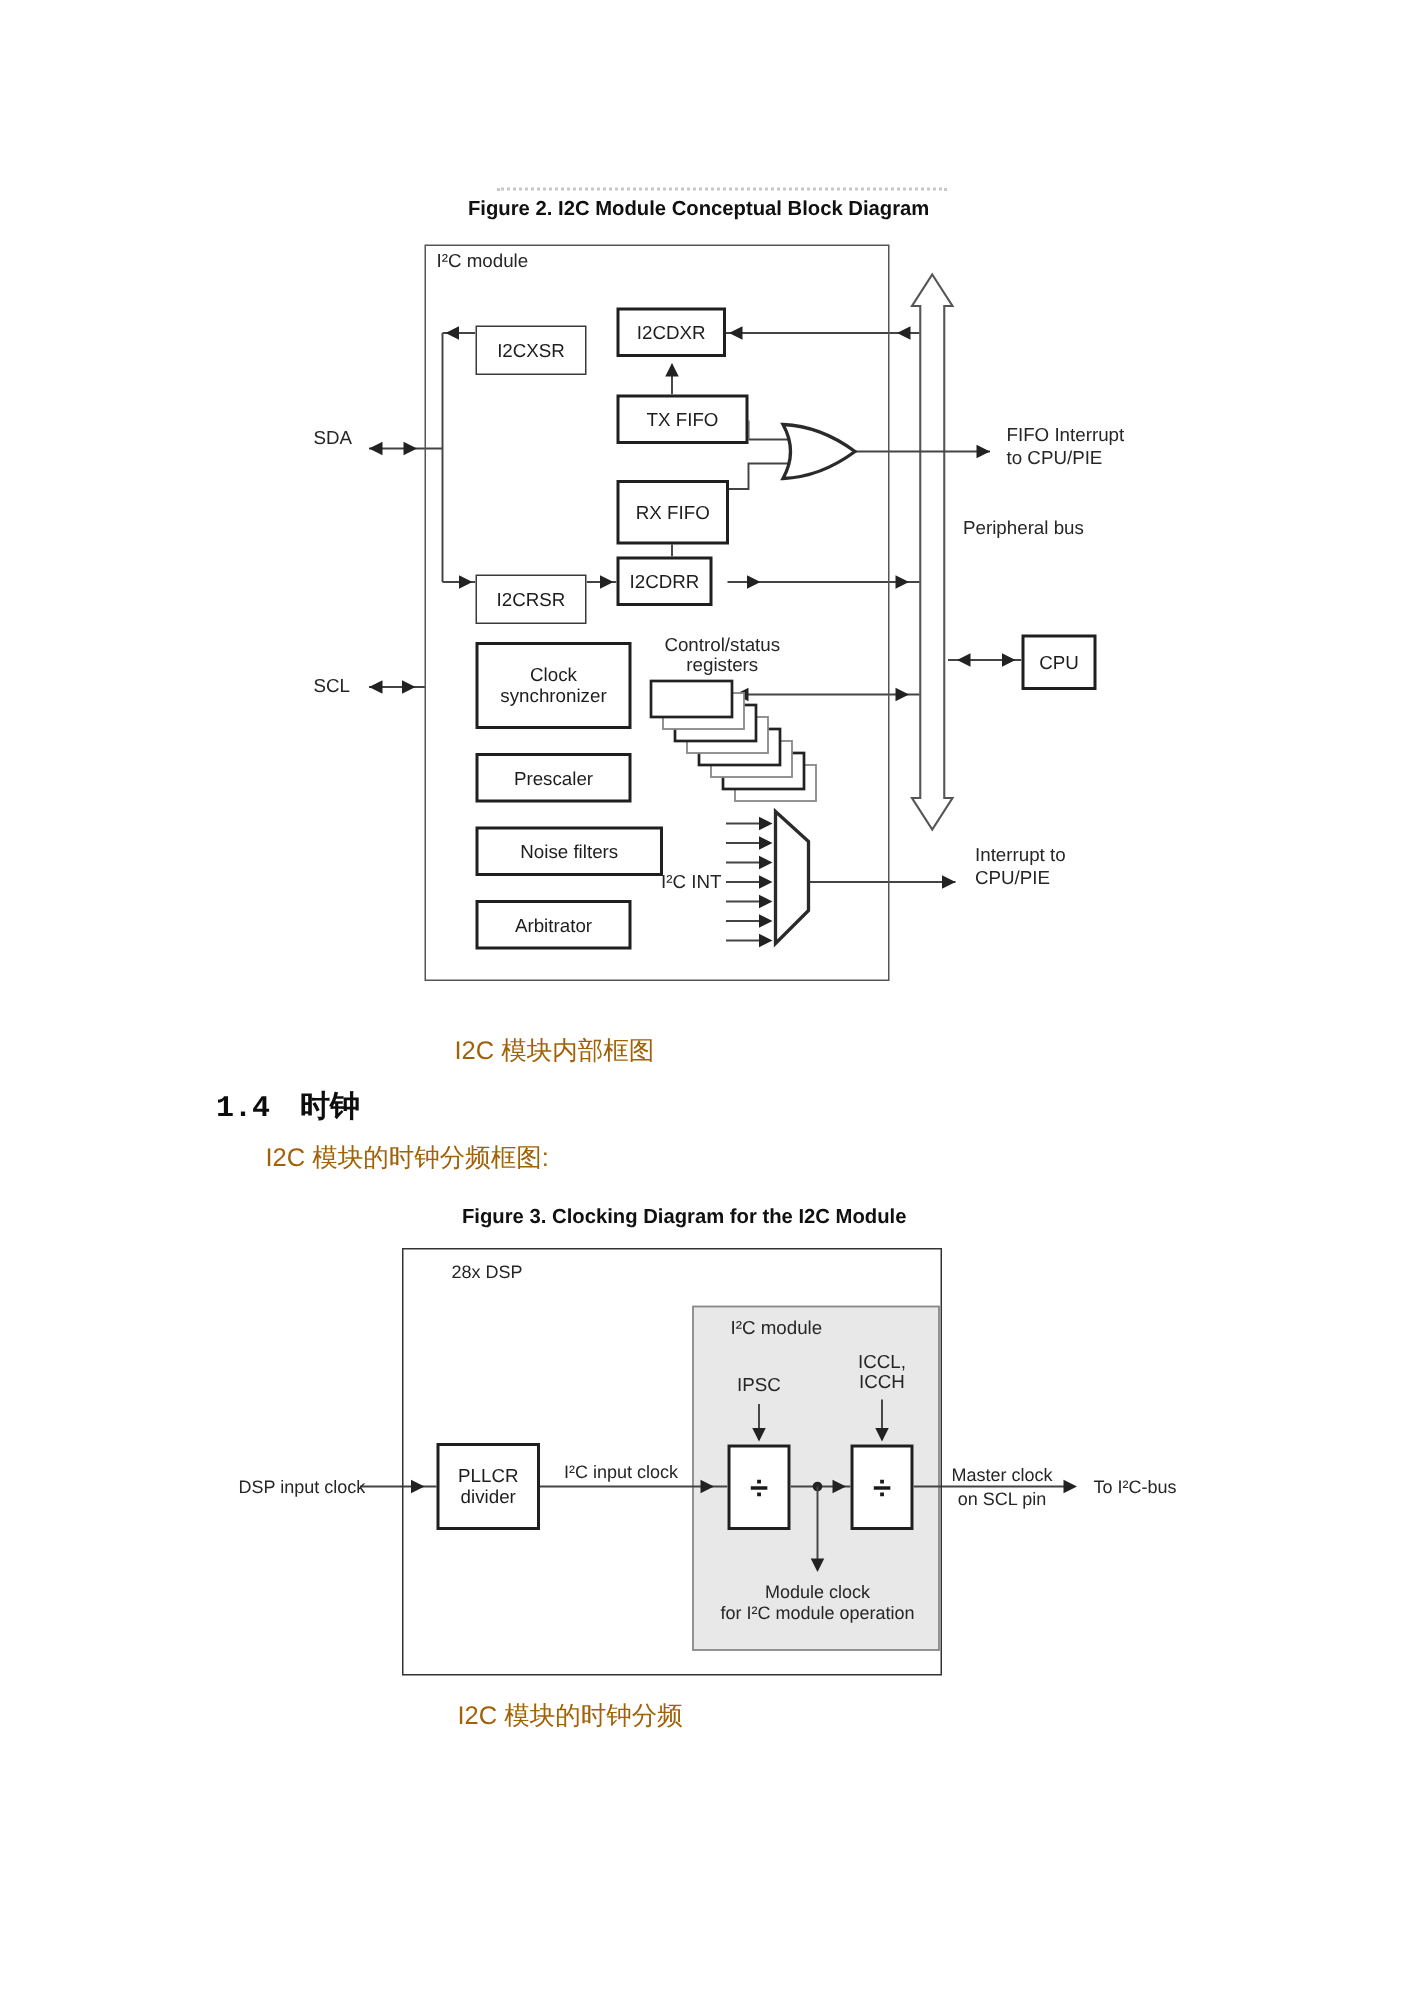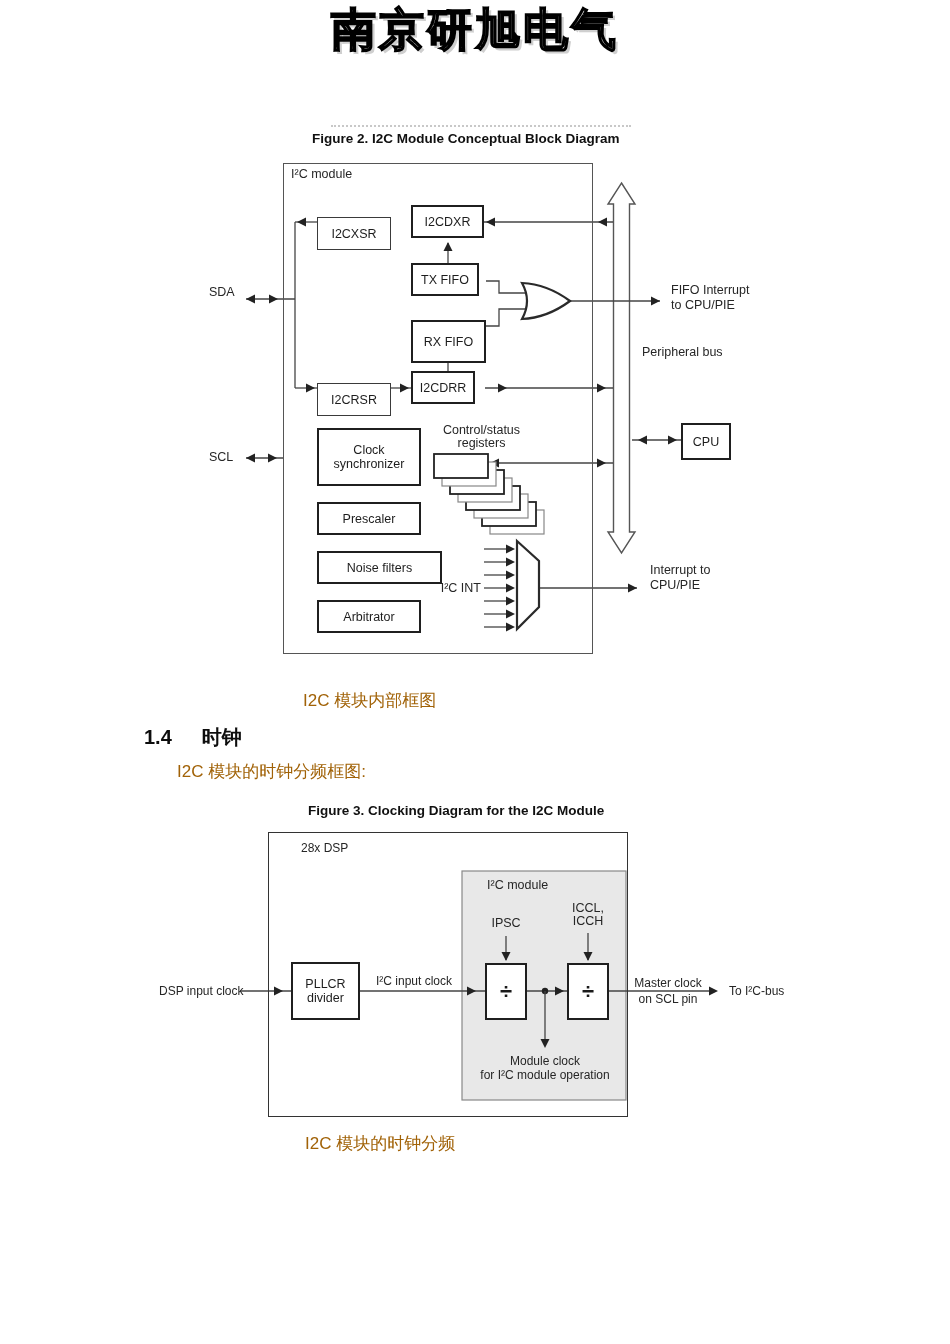--- a/index.html
+++ b/index.html
@@ -142,31 +142,30 @@
       <polygon class="t" points="506,961 501.5,952 510.5,952"></polygon>
 
       <line class="w" x1="588" y1="933" x2="588" y2="960"></line>
       <polygon class="t" points="588,961 583.5,952 592.5,952"></polygon>
 
       <line class="w" x1="609" y1="991" x2="716" y2="991"></line>
       <polygon class="t" points="718,991 709,986.5 709,995.5"></polygon>
     </g>
   </svg>
 
-  <div class="abs brand ctr" style="left:0;top:56;width:950px;">南京研旭电气</div>
   <div class="abs" style="left:331;left:331px;top:125px;width:300px;border-top:2px dotted #c8c8c8;"></div>
 
   <div class="abs figtitle" style="left:312px;top:131px;">Figure 2. I2C Module Conceptual Block Diagram</div>
 
   <div class="abs frame" style="left:283px;top:163px;width:310px;height:491px;"></div>
   <div class="abs lbl" style="left:291px;top:167px;">I²C module</div>
 
   <div class="abs box b1" style="left:317px;top:205px;width:74px;height:33px;">I2CXSR</div>
   <div class="abs box b2" style="left:411px;top:205px;width:73px;height:33px;">I2CDXR</div>
-  <div class="abs box b2" style="left:411px;top:263px;width:68px;height:33px;">TX FIFO</div>
+  <div class="abs box b2" style="left:411px;top:263px;width:88px;height:33px;">TX FIFO</div>
   <div class="abs box b2" style="left:411px;top:320px;width:75px;height:43px;">RX FIFO</div>
   <div class="abs box b1" style="left:317px;top:371px;width:74px;height:33px;">I2CRSR</div>
   <div class="abs box b2" style="left:411px;top:371px;width:64px;height:33px;">I2CDRR</div>
   <div class="abs box b2" style="left:317px;top:428px;width:104px;height:58px;padding:0 8px;">Clock synchronizer</div>
   <div class="abs box b2" style="left:317px;top:502px;width:104px;height:33px;">Prescaler</div>
   <div class="abs box b2" style="left:317px;top:551px;width:125px;height:33px;">Noise filters</div>
   <div class="abs box b2" style="left:317px;top:600px;width:104px;height:33px;">Arbitrator</div>
   <div class="abs box b2" style="left:681px;top:423px;width:50px;height:37px;">CPU</div>
 
   <div class="abs lbl" style="left:209px;top:285px;">SDA</div>
@@ -176,21 +175,21 @@
   <div class="abs lbl rgt" style="left:424px;top:581px;width:57px;">I²C INT</div>
   <div class="abs lbl ml" style="left:671px;top:283px;">FIFO Interrupt
 to CPU/PIE</div>
   <div class="abs lbl" style="left:642px;top:345px;">Peripheral bus</div>
   <div class="abs lbl ml" style="left:650px;top:563px;">Interrupt to
 CPU/PIE</div>
 
   <div class="abs cap" style="left:303px;top:689px;">I2C 模块内部框图</div>
 
   <div class="abs sechead" style="left:144px;top:724px;">
-    <span style="margin-right:30px;">1.4</span><span>时钟</span>
+    <span style="margin-right:20px;font-family:Liberation Mono, monospace;">1.4</span><span>时钟</span>
   </div>
   <div class="abs cap" style="left:177px;top:760px;">I2C 模块的时钟分频框图:</div>
 
   <div class="abs figtitle" style="left:308px;top:803px;">Figure 3. Clocking Diagram for the I2C Module</div>
 
   <div class="abs frame" style="left:268px;top:832px;width:360px;height:285px;border-width:1.6px;border-color:#333;"></div>
   <div class="abs lbl sm" style="left:301px;top:841px;">28x DSP</div>
   <div class="abs lbl" style="left:487px;top:878px;">I²C module</div>
   <div class="abs lbl ctr" style="left:481px;top:916px;width:50px;">IPSC</div>
   <div class="abs lbl ml ctr" style="left:558px;top:902px;width:60px;line-height:13px;">ICCL,

